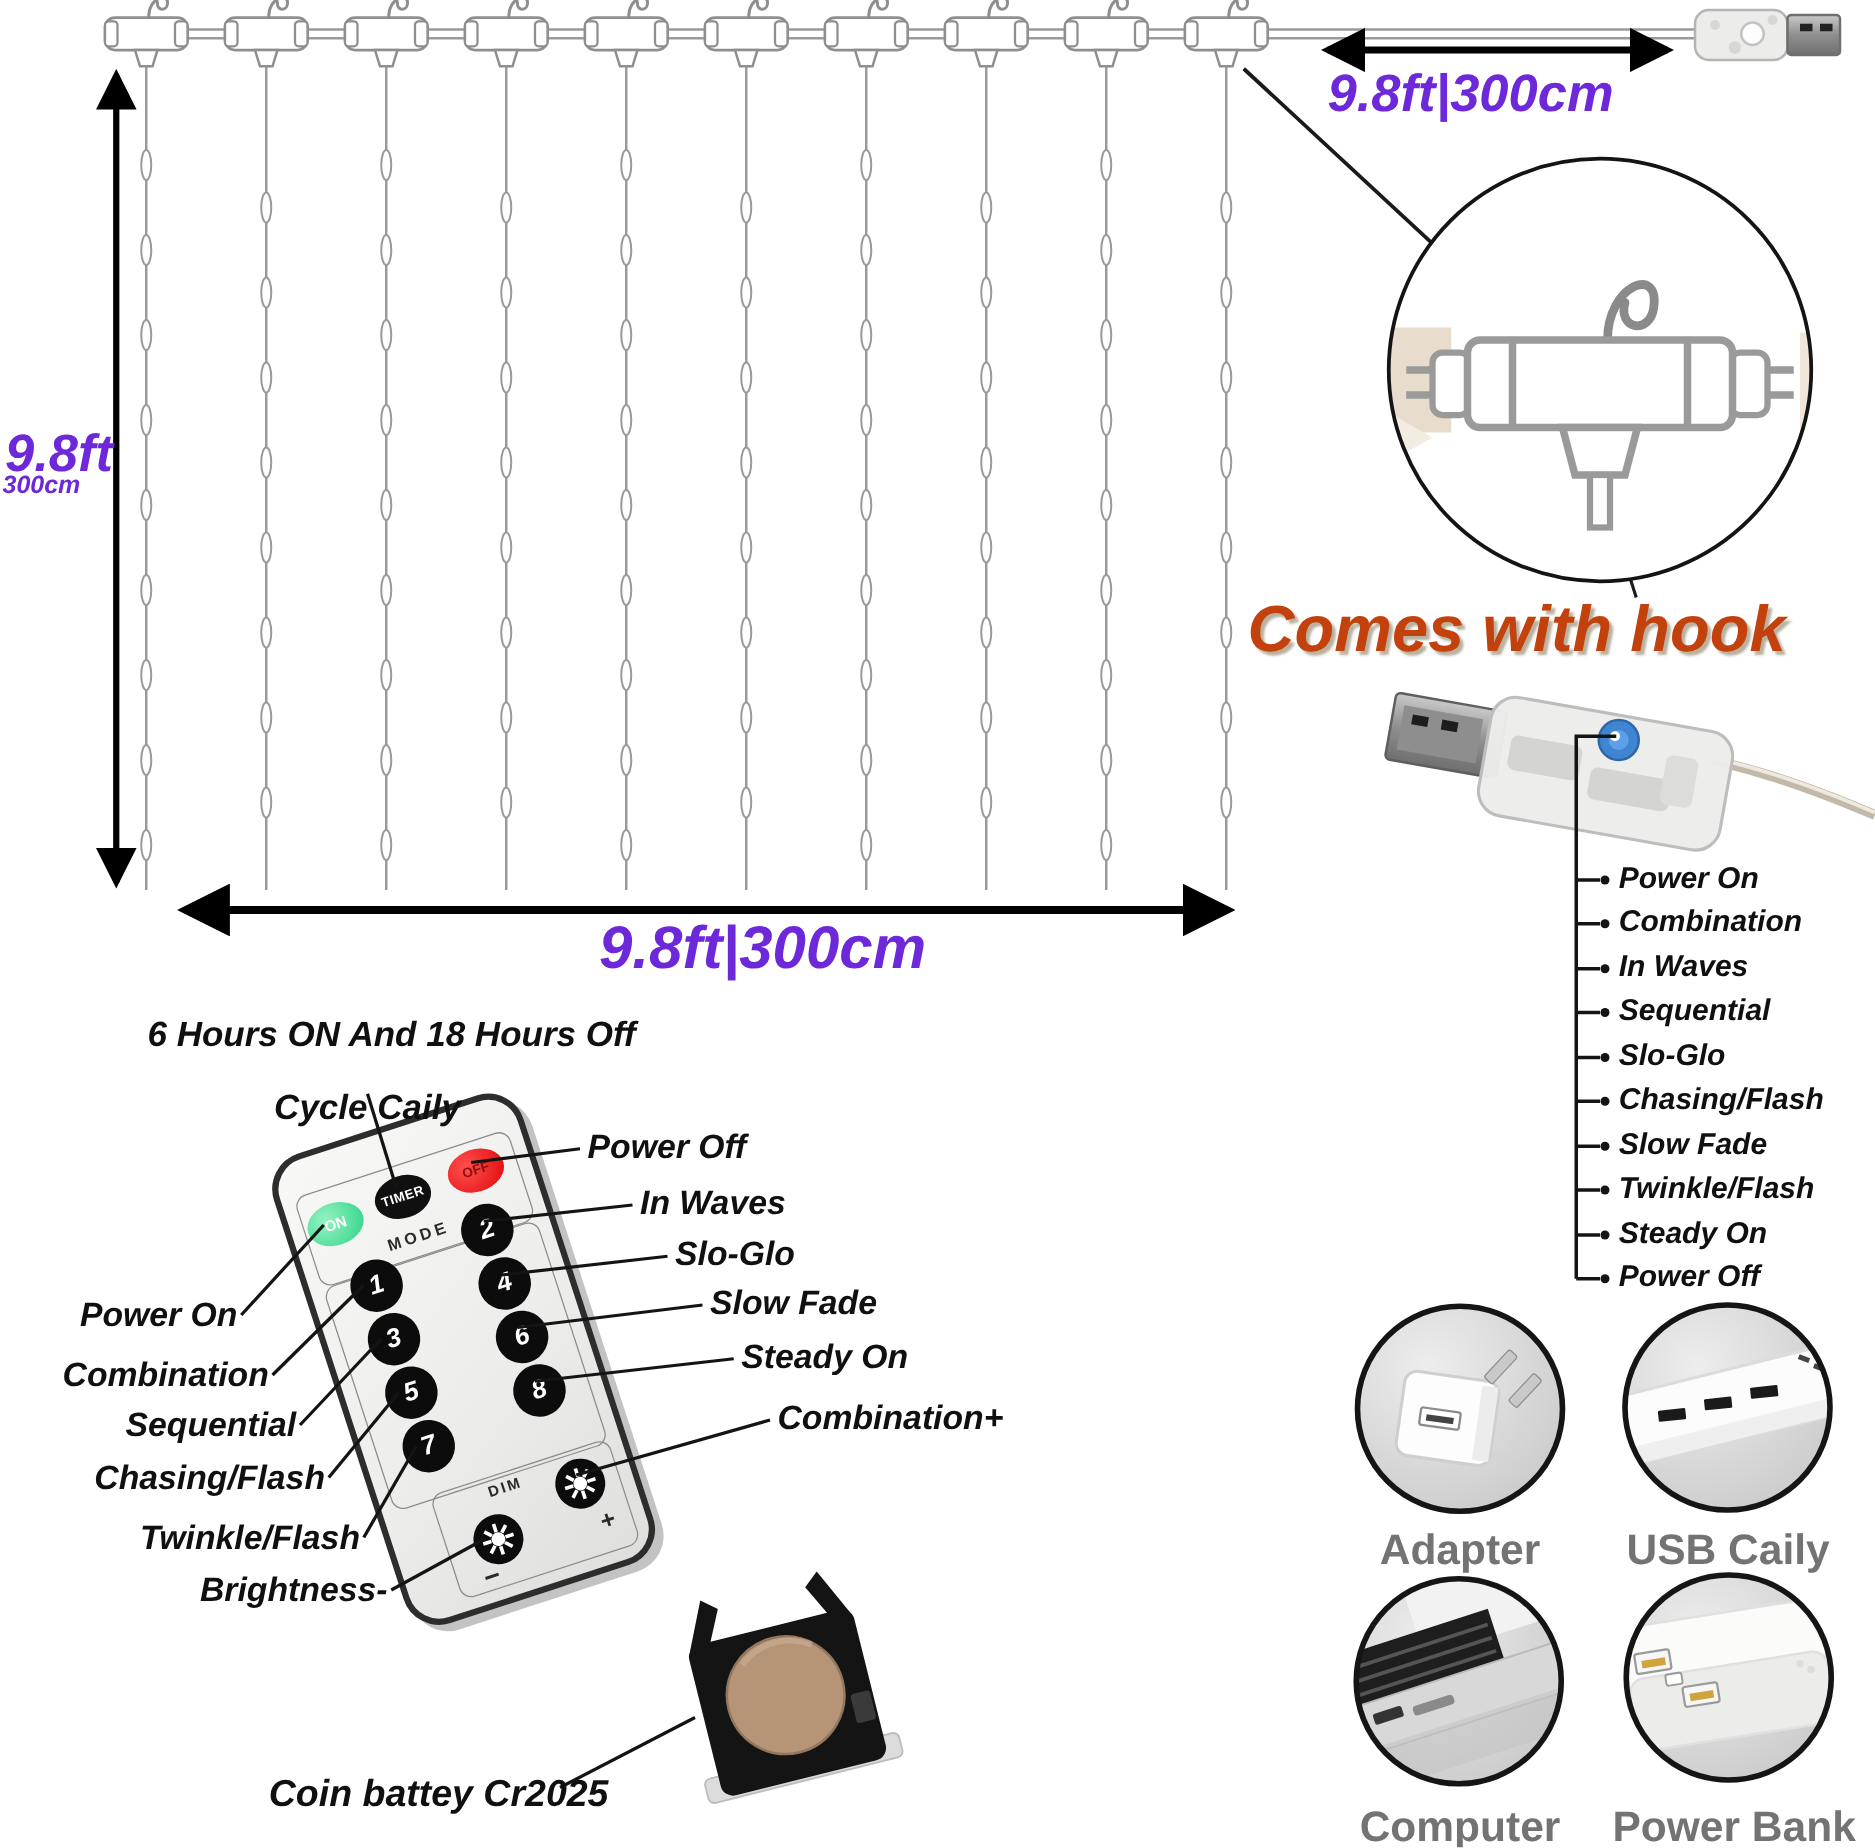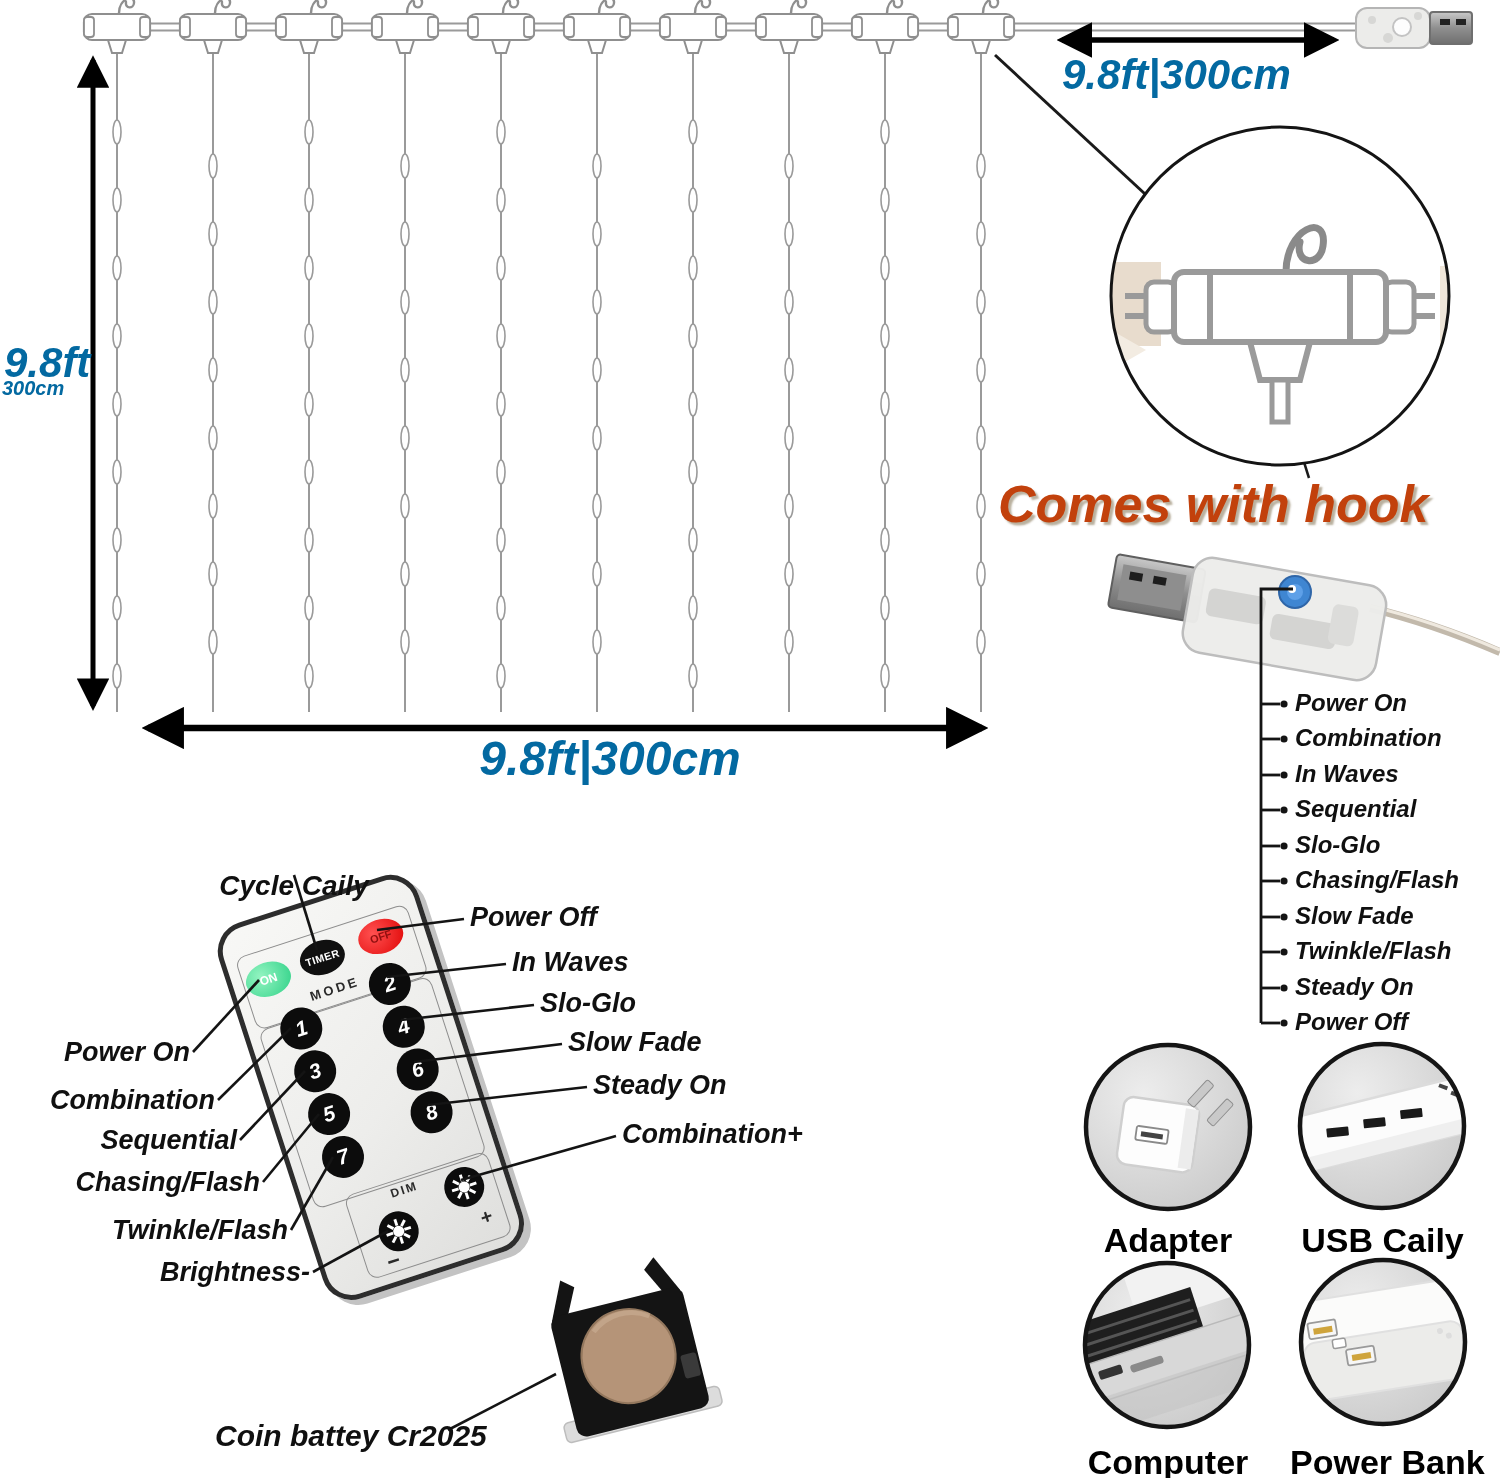--- a/index.html
+++ b/index.html
@@ -2,24 +2,24 @@
 <html><head>
 <meta charset="utf-8">
 <style>
   html,body{margin:0;padding:0;background:#fff;}
   .canvas{position:relative;width:1500px;height:1478px;background:#fff;overflow:hidden;
           font-family:"Liberation Sans",sans-serif;}
   svg.layer{position:absolute;left:0;top:0;z-index:1;}
   svg#lines{z-index:4;pointer-events:none;}
   .lbl{position:absolute;font-weight:bold;font-style:italic;color:#101010;
        white-space:nowrap;line-height:1.08;z-index:5;}
-  .blue{color:#0369a1;}
+  .blue{color:#6d28d9;}
   .orange{color:#c2410c;text-shadow:3px 3px 2px rgba(100,80,40,.45);}
   .center{text-align:center;}
-  .circle-label{font-style:normal;color:#000000;}
+  .circle-label{font-style:normal;color:#737373;}
   
   .remote{position:absolute;left:210px;top:932px;width:200px;height:385px;
           transform:rotate(-18deg);transform-origin:0 0;z-index:2;
           background:linear-gradient(145deg,#f8f8f6 0%,#ededeb 55%,#dededc 100%);
           border:5px solid #2d2d2d;border-radius:30px;
           box-shadow:5px 7px 0 0 #c3c3c3;}
   .rbox{position:absolute;border:1.5px solid #8d8d8d;border-radius:10px;}
   .rbtn{position:absolute;display:flex;align-items:center;justify-content:center;
         font-weight:bold;}
   .oval{width:46px;height:34px;border-radius:50%;font-size:12px;}
@@ -473,20 +473,21 @@
   <div class="lbl" style="left:1295px;top:725px;font-size:24px;">Combination</div>
   <div class="lbl" style="left:1295px;top:761px;font-size:24px;">In Waves</div>
   <div class="lbl" style="left:1295px;top:796px;font-size:24px;">Sequential</div>
   <div class="lbl" style="left:1295px;top:832px;font-size:24px;">Slo-Glo</div>
   <div class="lbl" style="left:1295px;top:867px;font-size:24px;">Chasing/Flash</div>
   <div class="lbl" style="left:1295px;top:903px;font-size:24px;">Slow Fade</div>
   <div class="lbl" style="left:1295px;top:938px;font-size:24px;">Twinkle/Flash</div>
   <div class="lbl" style="left:1295px;top:974px;font-size:24px;">Steady On</div>
   <div class="lbl" style="left:1295px;top:1009px;font-size:24px;">Power Off</div>
 
+  <div class="lbl center" style="left:118px;top:813px;width:352px;font-size:28px;">6 Hours ON And 18 Hours Off</div>
   <div class="lbl center" style="left:118px;top:871px;width:352px;font-size:28px;">Cycle Caily</div>
 
   <div class="lbl" style="left:40px;top:1038px;width:150px;text-align:right;font-size:27px;">Power On</div>
   <div class="lbl" style="left:30px;top:1086px;width:185px;text-align:right;font-size:27px;">Combination</div>
   <div class="lbl" style="left:85px;top:1126px;width:152px;text-align:right;font-size:27px;">Sequential</div>
   <div class="lbl" style="left:72px;top:1168px;width:188px;text-align:right;font-size:27px;">Chasing/Flash</div>
   <div class="lbl" style="left:98px;top:1216px;width:190px;text-align:right;font-size:27px;">Twinkle/Flash</div>
   <div class="lbl" style="left:133px;top:1258px;width:177px;text-align:right;font-size:27px;">Brightness-</div>
 
   <div class="lbl" style="left:470px;top:903px;font-size:27px;">Power Off</div>

